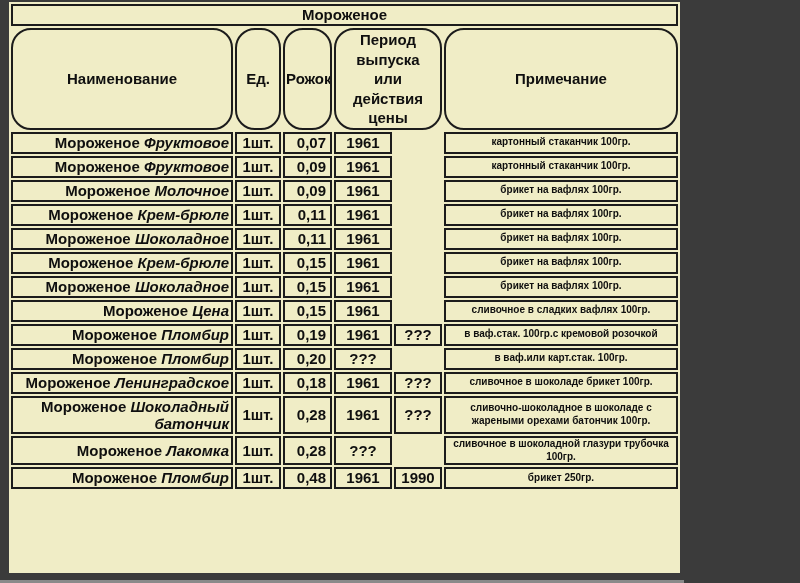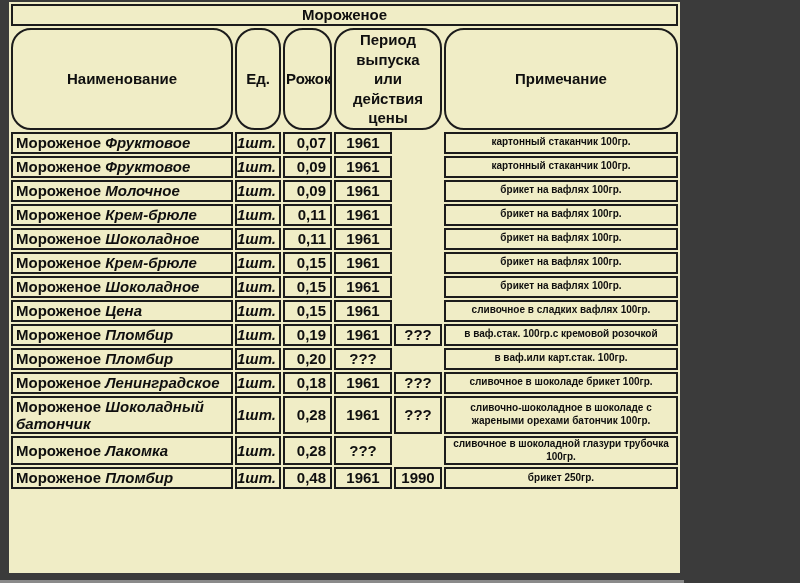--- a/index.html
+++ b/index.html
@@ -62,23 +62,23 @@
     font-size: 11px;
     line-height: 1.3;
     white-space: pre-line;
   }
   tbody td {
     height: 22px;
     font-size: 15px;
     line-height: 1.15;
     padding: 0;
   }
-  td.c-name  { text-align: left; padding-left: 3px; padding-right: 2px; }
+  td.c-name  { text-align: right; padding-left: 3px; padding-right: 2px; }
   td.c-name .variety { font-style: italic; }
-  td.c-unit  { text-align: left; padding-left: 0; font-style: italic; }
+  td.c-unit  { text-align: center; padding-left: 0; }
   td.c-price { text-align: right; padding-right: 4px; }
   td.c-p1, td.c-p2 { text-align: center; }
   td.c-note  { text-align: center; font-size: 10px; line-height: 1.25; padding: 0 2px; }
   td.noborder { border-color: transparent; }
 </style>
 </head>
 <body>
 
 <div class="frame">
   <div class="panel">

